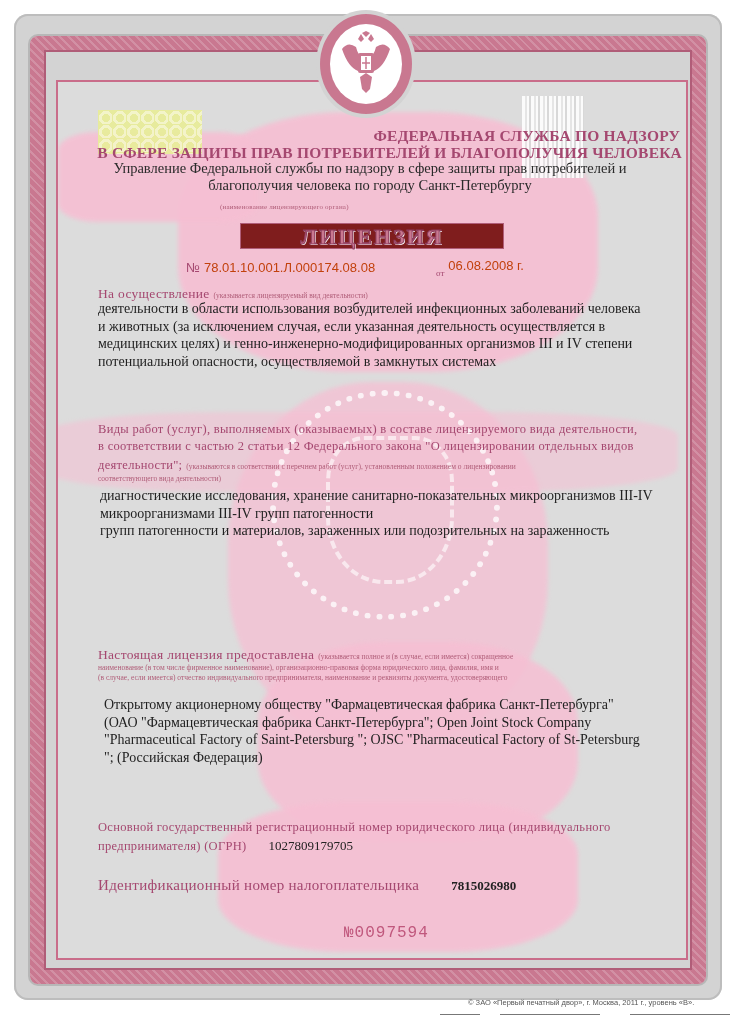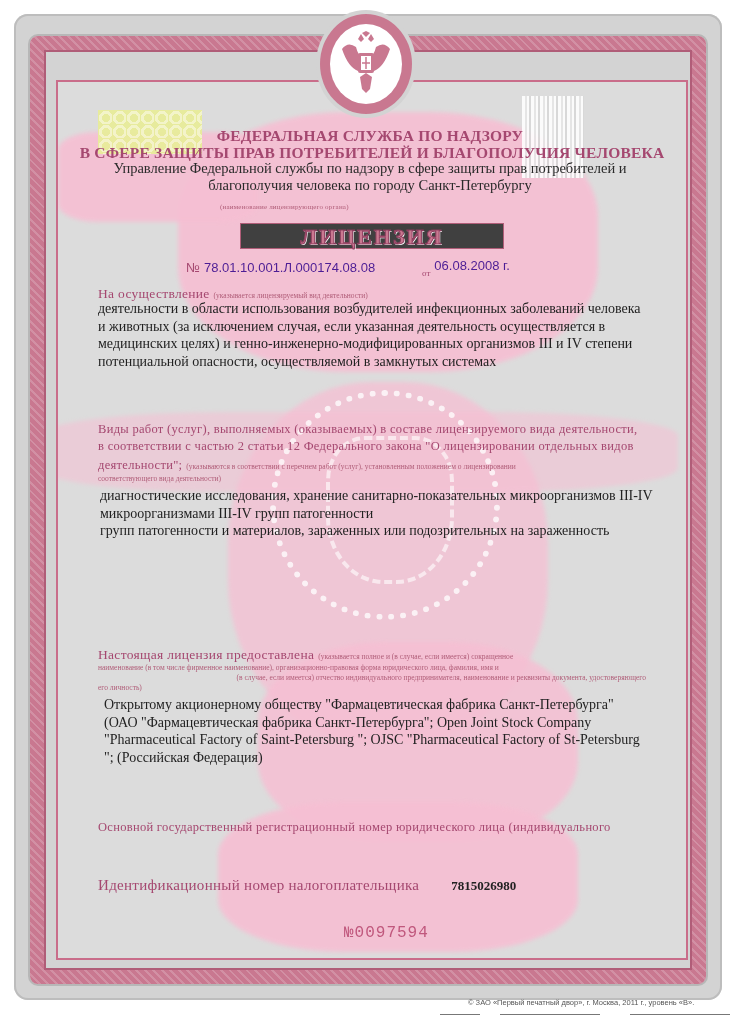--- a/index.html
+++ b/index.html
@@ -83,42 +83,42 @@
     }
     .qr {
       position:absolute; left:522px; top:96px; width:62px; height:82px;
       background:
         repeating-linear-gradient(90deg, #fff 0 3px, #e6e6e6 3px 5px, #fff 5px 7px, #d8d8d8 7px 9px),
         #fff;
       opacity:0.9;
     }
     .txt { position:absolute; margin:0; }
     .h-agency {
-      color:#a54870; font-weight:bold; text-align:center;
+      color:#a54870; font-weight:bold; text-align:right;
       font-size:15.5px; line-height:18px; letter-spacing:0.2px;
       left:60px; width:620px;
     }
     .h-dept {
       color:#2a2a2a; text-align:center; font-size:14.5px; line-height:17px;
       left:90px; width:560px;
     }
     .tiny-caption {
       color:#b05d78; font-size:7px; text-align:left; left:220px; width:300px;
       letter-spacing:0.2px;
     }
     .license-title {
       left:240px; width:262px; top:223px; height:24px;
       color:#c97890; font-weight:bold; font-size:22px; text-align:center;
       letter-spacing:2px;
       -webkit-text-stroke:1px #8e3d5e;
       text-shadow: 1px 1px 0 #fff;
-      background:#404040; border:1px solid #b05d78;
+      background:#7f1d1d; border:1px solid #b05d78;
     }
     .lic-no-prefix { color:#a54870; font-size:13px; font-family:"Liberation Sans", sans-serif; }
-    .lic-no { color:#4c1d95; font-size:13px; font-family:"Liberation Sans", sans-serif; }
+    .lic-no { color:#c2410c; font-size:13px; font-family:"Liberation Sans", sans-serif; }
     .lic-ot { color:#a54870; font-size:9px; }
     .label-pink { color:#a54870; font-size:13.5px; line-height:17px; letter-spacing:0.3px; }
     .label-small { color:#b05d78; font-size:7.5px; line-height:10px; }
     .body-dark { color:#222; font-size:14px; line-height:17.5px; }
     .serial { color:#c0587d; font-size:16px; letter-spacing:1px; font-family:"Liberation Mono", monospace;padding-left:28px; }
     .footer-note { color:#555; font-size:7.5px; font-family:"Liberation Sans", sans-serif; }
     .footer-line { position:absolute; height:1px; background:#777; }
   </style>
 </head>
 <body>
@@ -162,21 +162,21 @@
 <p class="txt h-agency" style="top:144px;left:62px;width:620px;">В СФЕРЕ ЗАЩИТЫ ПРАВ ПОТРЕБИТЕЛЕЙ И БЛАГОПОЛУЧИЯ ЧЕЛОВЕКА</p>
 <p class="txt h-dept" style="top:160px;">Управление Федеральной службы по надзору в сфере защиты прав потребителей и</p>
 <p class="txt h-dept" style="top:177px;">благополучия человека по городу Санкт-Петербургу</p>
 <p class="txt tiny-caption" style="top:203px;">(наименование лицензирующего органа)</p>
 
 <div class="txt license-title">ЛИЦЕНЗИЯ</div>
 <p class="txt" style="top:258px;left:186px;">
   <span class="lic-no-prefix">№</span>
   <span class="lic-no">78.01.10.001.Л.000174.08.08</span>
 </p>
-<p class="txt" style="top:256px;left:422px;">
+<p class="txt" style="top:256px;left:436px;">
   <span class="lic-ot" style="position:relative;top:6px;">от</span>
   <span class="lic-no">06.08.2008 г.</span>
 </p>
 
 <p class="txt" style="top:284px;left:98px;">
   <span class="label-pink">На осуществление</span>
   <span class="label-small">(указывается лицензируемый вид деятельности)</span>
 </p>
 <div class="txt body-dark" style="top:300px;left:98px;width:560px;">
   <div>деятельности в области использования возбудителей инфекционных заболеваний человека</div>
@@ -199,32 +199,35 @@
   <div>микроорганизмами III-IV групп патогенности</div>
   <div>групп патогенности и материалов, зараженных или подозрительных на зараженность</div>
 </div>
 
 <div class="txt" style="top:645px;left:98px;width:548px;">
   <div style="white-space:nowrap;">
     <span class="label-pink">Настоящая лицензия предоставлена</span>
     <span class="label-small">(указывается полное и (в случае, если имеется) сокращенное</span>
   </div>
   <div class="label-small" style="white-space:nowrap;">наименование (в том числе фирменное наименование), организационно-правовая форма юридического лица, фамилия, имя и</div>
-  <div class="label-small" style="white-space:nowrap;text-align:right;">(в случае, если имеется) отчество индивидуального предпринимателя, наименование и реквизиты документа, удостоверяющего</div>
-  <div class="label-small">его личность)</div>
+  <div class="label-small" style="white-space:nowrap;">(в случае, если имеется) отчество индивидуального предпринимателя, наименование и реквизиты документа, удостоверяющего</div>
 </div>
 <div class="txt body-dark" style="top:696px;left:104px;width:560px;">
   <div>Открытому акционерному обществу "Фармацевтическая фабрика Санкт-Петербурга"</div>
   <div>(ОАО "Фармацевтическая фабрика Санкт-Петербурга"; Open Joint Stock Company</div>
   <div style="white-space:nowrap;">"Pharmaceutical Factory of Saint-Petersburg "; OJSC "Pharmaceutical Factory of St-Petersburg</div>
   <div>"; (Российская Федерация)</div>
 </div>
 
 <div class="txt" style="top:819px;left:98px;width:560px;">
   <div class="label-pink" style="font-size:12.5px;white-space:nowrap;">Основной государственный регистрационный номер юридического лица (индивидуального</div>
+  <div>
+    <span class="label-pink" style="font-size:12.5px;">предпринимателя) (ОГРН)</span>
+    <span class="body-dark" style="font-size:13px;margin-left:18px;">1027809179705</span>
+  </div>
 </div>
 
 <div class="txt" style="top:876px;left:98px;width:560px;">
   <span class="label-pink" style="font-size:15px;">Идентификационный номер налогоплательщика</span>
   <span class="body-dark" style="font-size:13px;margin-left:28px;font-weight:bold;">7815026980</span>
 </div>
 
 <p class="txt serial" style="top:924px;left:316px;">№0097594</p>
 
 <p class="txt footer-note" style="top:998px;left:452px;margin-left:16px;">© ЗАО «Первый печатный двор», г. Москва, 2011 г., уровень «В».</p>

